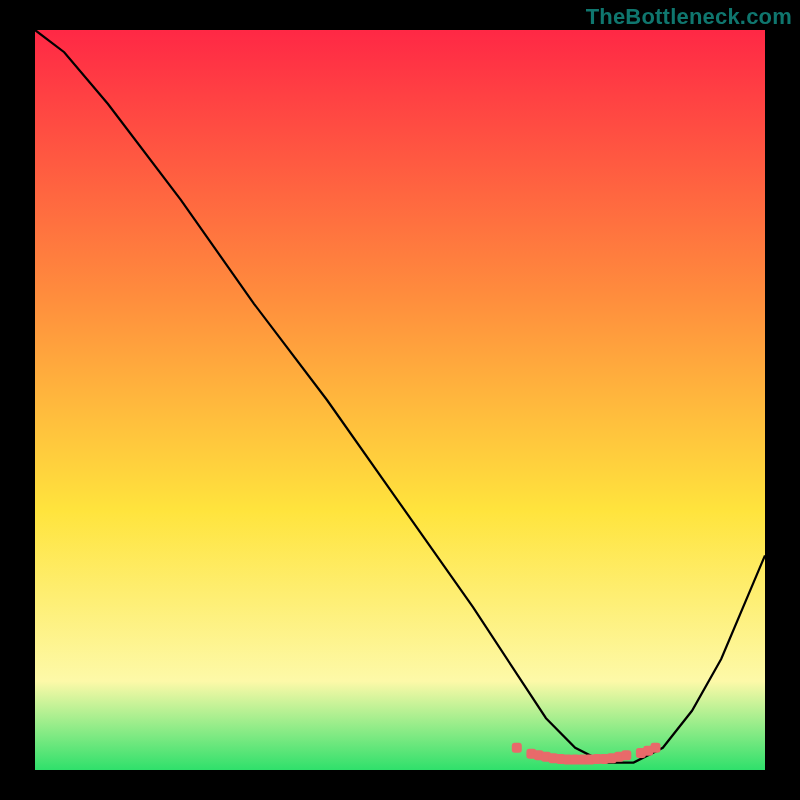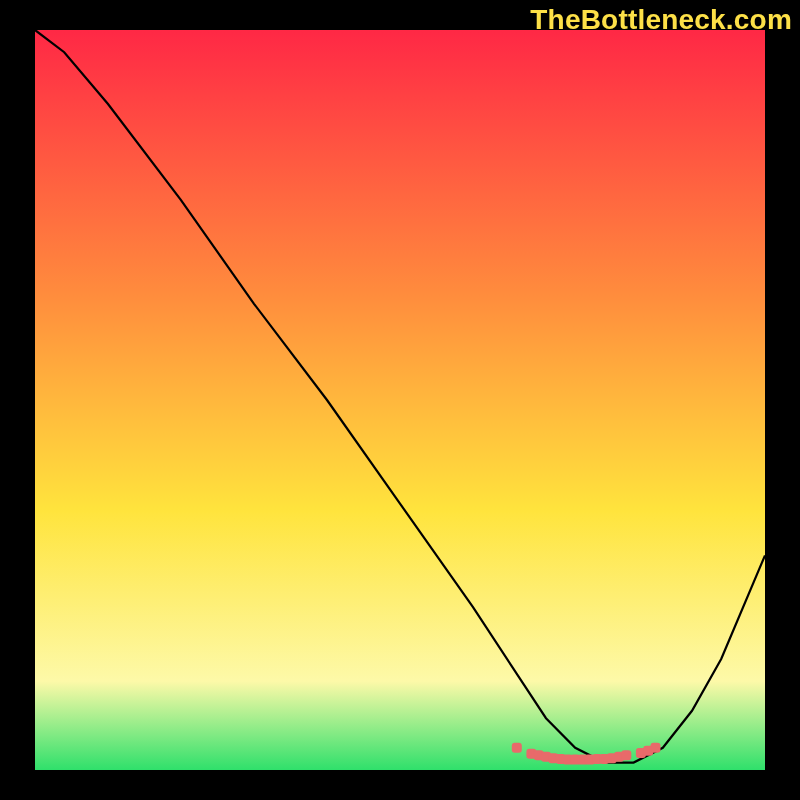--- a/index.html
+++ b/index.html
@@ -13,22 +13,22 @@
   }
   .wrap {
     position: relative;
     width: 800px;
     height: 800px;
   }
   .watermark {
     position: absolute;
     top: 4px;
     right: 8px;
-    color: #fde047;
-    font-size: 28px;
+    color: #0f766e;
+    font-size: 22px;
     font-weight: 600;
     letter-spacing: 0.2px;
     z-index: 5;
   }
   svg.plot {
     position: absolute;
     left: 35px;
     top: 30px;
     width: 730px;
     height: 740px;

